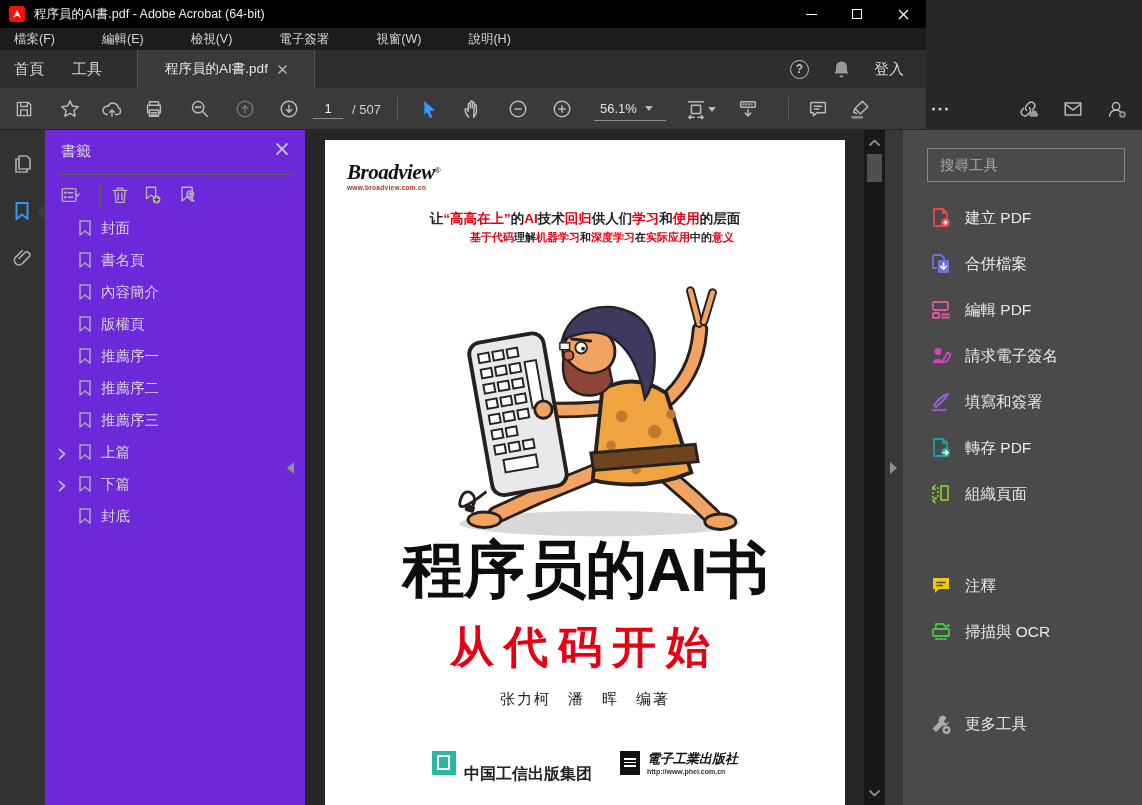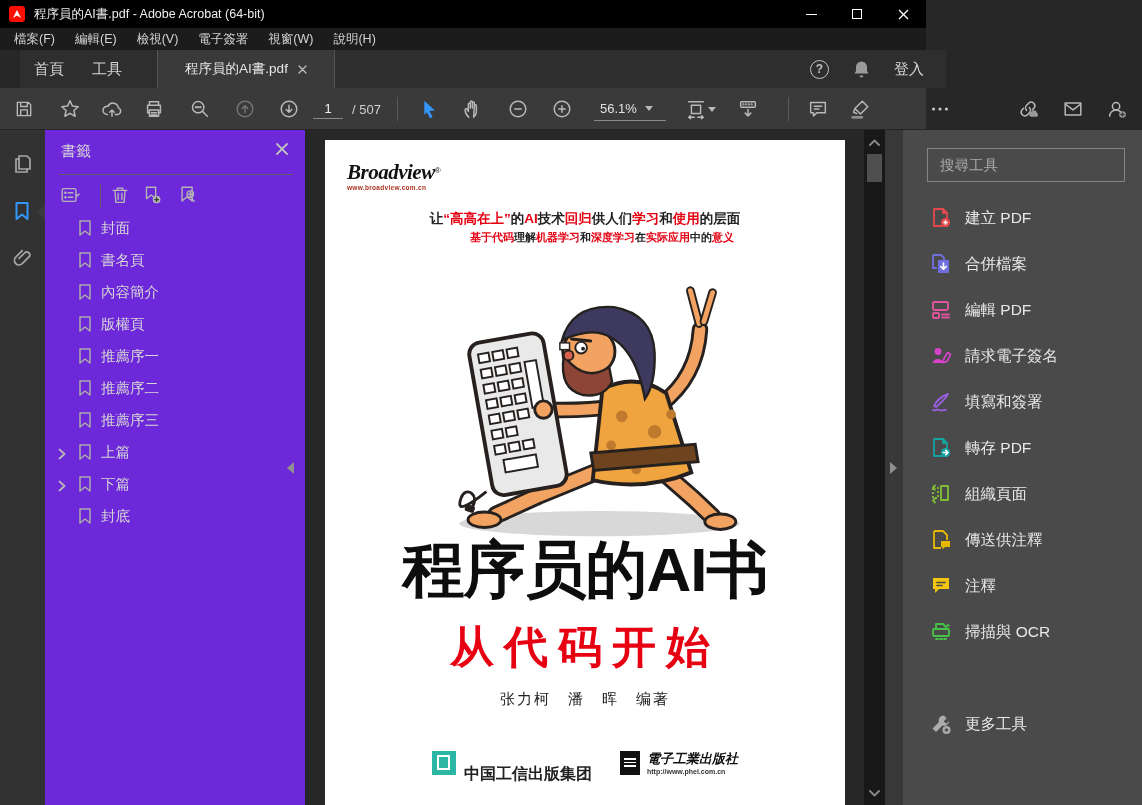--- a/index.html
+++ b/index.html
@@ -13,25 +13,25 @@
   .acro-logo { position:absolute; left:9px; top:6px; width:16px; height:16px; background:#fa0f00;
     border-radius:3px; display:flex; align-items:center; justify-content:center; }
   .title-text { position:absolute; left:34px; top:6px; font-size:12.5px; color:#eee; }
   .win-controls { position:absolute; right:0; top:0; height:28px; display:flex; }
   .win-btn { width:46px; height:28px; display:flex; align-items:center; justify-content:center; }
   .win-min { width:11px; height:1px; background:#fff; display:block; }
   .win-max { width:10px; height:10px; border:1px solid #fff; display:block; }
 
   
   .menubar { position:absolute; left:0; top:28px; width:100%; height:22px; background:#1c1c1c;
-    display:flex; align-items:center; padding-left:4px; }
+    display:flex; align-items:center; padding-left:4px;gap:27px; }
   .menu-item { color:#d4d4d4; font-size:12.5px; padding:2px 10px; cursor:default; }
 
   
-  .tabbar { position:absolute; left:0; top:50px; width:100%; height:38px; background:#2e2e2e;margin-left:20px; }
+  .tabbar { position:absolute; left:0; top:50px; width:100%; height:38px; background:#2e2e2e; }
   .tab-simple { position:absolute; top:10px; font-size:15px; color:#d2d2d2; }
   .tab-home { left:14px; } .tab-tools { left:72px; }
   .tab-doc { position:absolute; left:137px; top:0; width:178px; height:38px; background:#3a3a3a;
     border-left:1px solid #555; border-right:1px solid #555; display:flex; align-items:center;
     justify-content:center; gap:10px; }
   .tab-doc-label { font-size:13.5px; color:#e6e6e6; }
   .tabbar-right { position:absolute; right:0; top:0; height:38px; display:flex; align-items:center; gap:24px; padding-right:22px; }
   .help-circle { width:19px; height:19px; border:1.5px solid #c0c0c0; border-radius:50%;
     color:#c0c0c0; font-size:12px; font-weight:bold; display:flex; align-items:center; justify-content:center; }
   .signin { font-size:15px; color:#dcdcdc; }
@@ -637,29 +637,20 @@
       <div class="tool-row" style="top:346px">
         <span class="tool-ic">
             <svg width="24" height="24" viewBox="0 0 24 24" fill="none" stroke="#7FBC36" stroke-width="1.9" stroke-linejoin="round">
               <rect x="12" y="4" width="7" height="14"></rect>
               <rect x="4" y="6" width="5" height="10" stroke-dasharray="2 2"></rect>
               <path d="M6 3.5 l-2 2 2 2 M6 20.5 l-2 -2 2 -2" stroke-linecap="round"></path>
             </svg>
           </span>
         <span class="tool-label">組織頁面</span>
       </div>
-      <div class="tool-row" style="top:392px">
-        <span class="tool-ic">
-            <svg width="24" height="24" viewBox="0 0 24 24" fill="none" stroke="#E6B800" stroke-width="1.8" stroke-linejoin="round">
-              <path d="M5 3 h9 l4 4 v5 M5 3 v17 h7"></path>
-              <path d="M12 13 h9 v6 h-5 l-2.5 2.5 V19 H12 z" fill="#E6B800" stroke="none"></path>
-            </svg>
-          </span>
-        <span class="tool-label">傳送供注釋</span>
-      </div>
       <div class="tool-row" style="top:438px">
         <span class="tool-ic">
             <svg width="24" height="24" viewBox="0 0 24 24">
               <path d="M4 4 h16 v11 h-10 l-4 4 v-4 H4 z" fill="#F2C511"></path>
               <path d="M8 8.5 h8 M8 11.5 h5" stroke="#4a4a4a" stroke-width="1.7" stroke-linecap="round"></path>
             </svg>
           </span>
         <span class="tool-label">注釋</span>
       </div>
       <div class="tool-row" style="top:484px">

